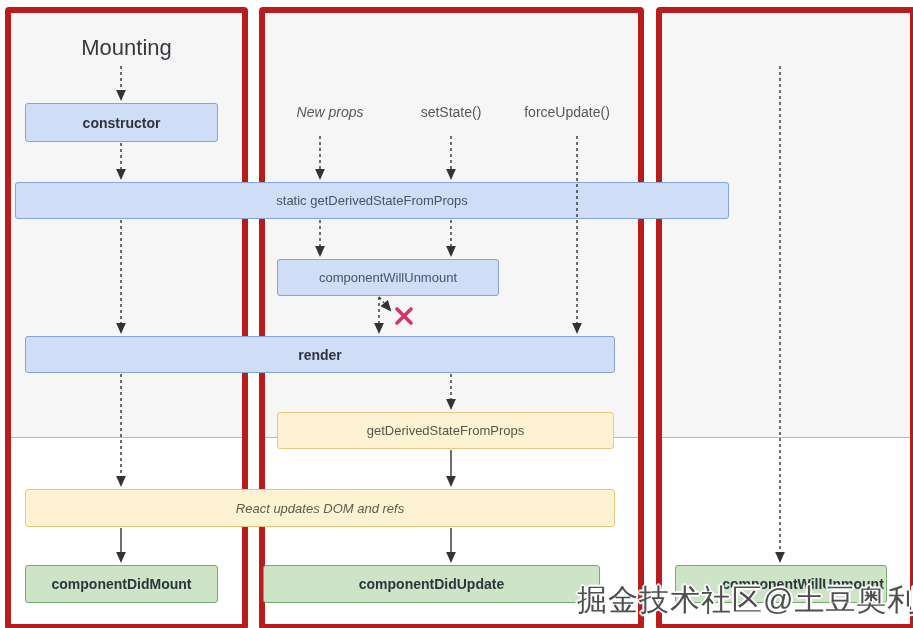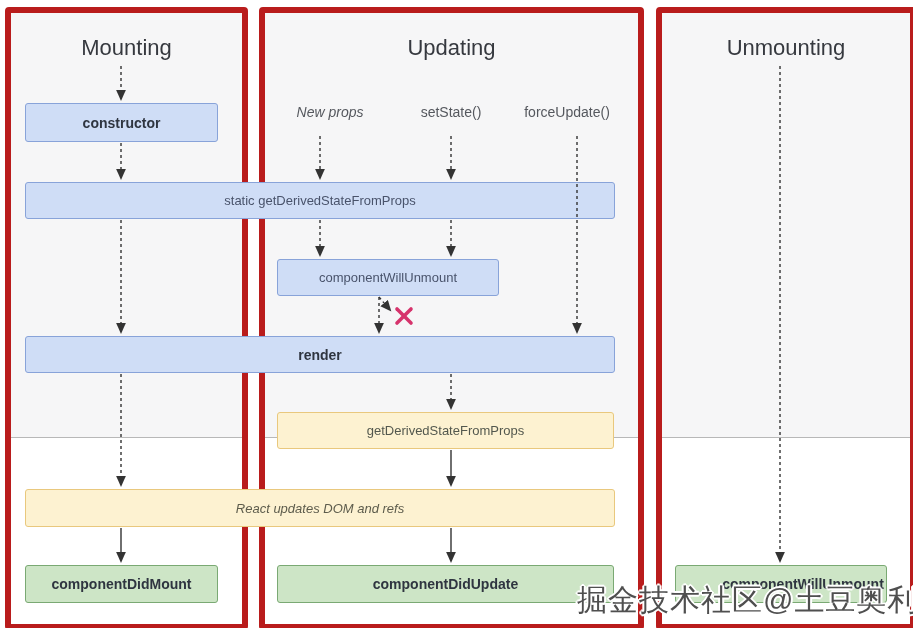--- a/index.html
+++ b/index.html
@@ -28,27 +28,27 @@
     position:absolute;display:flex;align-items:center;justify-content:center;
     border-radius:3px;border:1px solid;font-size:13px;z-index:2;box-sizing:border-box;
     text-align:center;
   }
   .blue{background:#cfddf6;border-color:#88a3d9;color:#49536b;}
   .yellow{background:#fdf2d1;border-color:#e9c87d;color:#53584e;}
   .green{background:#cde5c6;border-color:#7aa973;color:#2f3a2f;}
   .bold{font-weight:bold;color:#2f3540;font-size:14px;}
   .italic{font-style:italic;color:#5d5c4c;}
   .b-constructor{left:25px;top:103px;width:193px;height:39px;}
-  .b-gdsfp{left:25px;top:182px;width:590px;height:37px;}
+  .b-gdsfp{left:15px;top:182px;width:714px;height:37px;}
   .b-scu{left:277px;top:259px;width:222px;height:37px;}
   .b-render{left:25px;top:336px;width:590px;height:37px;}
   .b-gsbu{left:277px;top:412px;width:337px;height:37px;}
   .b-rudr{left:25px;top:489px;width:590px;height:38px;font-style:italic;}
   .b-cdm{left:25px;top:565px;width:193px;height:38px;}
-  .b-cdu{left:277px;top:565px;width:337px;height:38px;}
+  .b-cdu{left:263px;top:565px;width:337px;height:38px;}
   .b-cwu{left:675px;top:565px;width:212px;height:38px;padding-left:44px;}
   
   .trigger{
     position:absolute;top:104px;width:130px;text-align:center;
     font-size:14px;color:#55585e;z-index:2;
   }
   .t-newprops{left:265px;font-style:italic;}
   .t-setstate{left:386px;}
   .t-forceupdate{left:502px;}
   
@@ -64,25 +64,23 @@
 <body>
 
 <div class="canvas">
 
   <div class="col col-mounting">
     <div class="phase-top"></div>
     <div class="col-title">Mounting</div>
   </div>
   <div class="col col-updating">
     <div class="phase-top"></div>
-    <div class="col-title">Updating</div>
   </div>
   <div class="col col-unmounting">
     <div class="phase-top"></div>
-    <div class="col-title">Unmounting</div>
   </div>
 
   <div class="trigger t-newprops">New props</div>
   <div class="trigger t-setstate">setState()</div>
   <div class="trigger t-forceupdate">forceUpdate()</div>
 
   <div class="box blue bold b-constructor">constructor</div>
   <div class="box blue b-gdsfp">static getDerivedStateFromProps</div>
   <div class="box blue b-scu">componentWillUnmount</div>
   <div class="box blue bold b-render">render</div>

